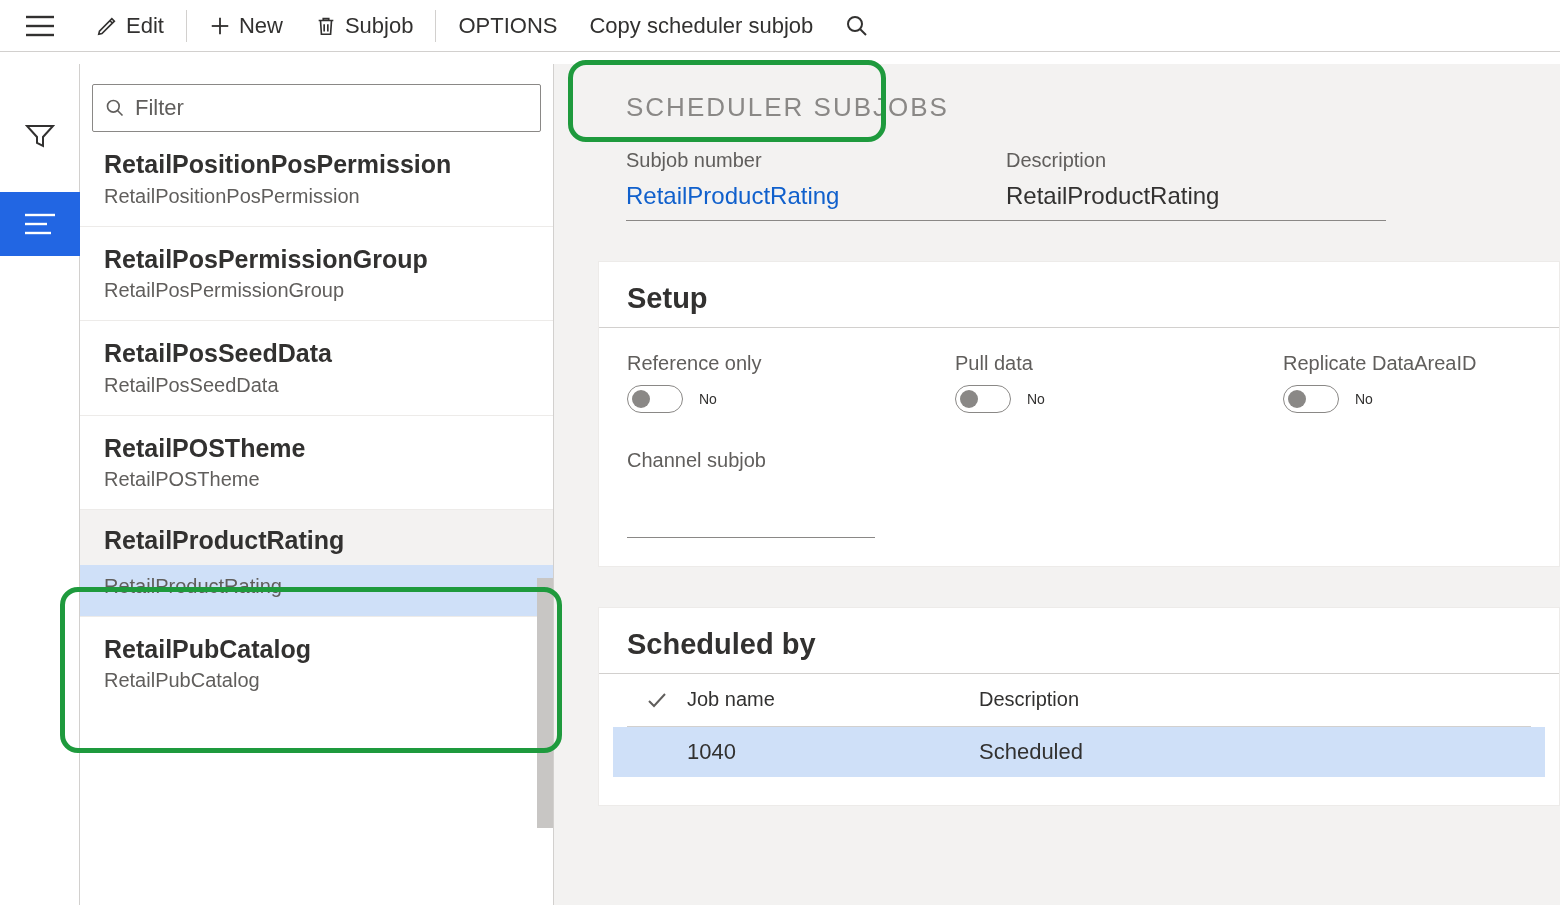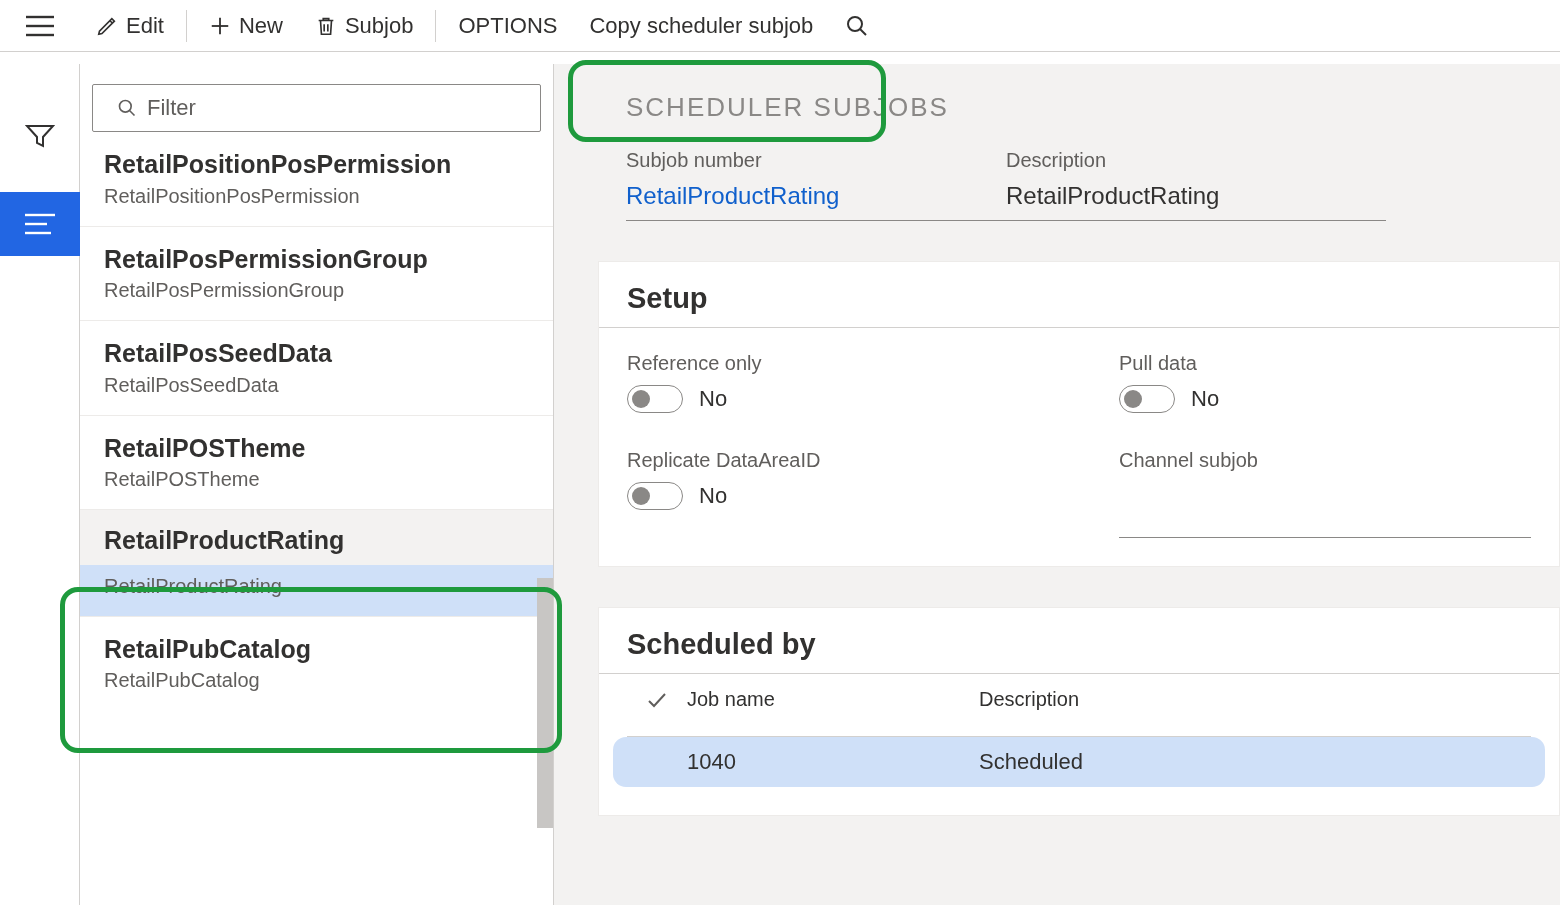--- a/index.html
+++ b/index.html
@@ -100,21 +100,21 @@
 .filter-wrap {
   padding: 20px 12px 16px;
 }
 .filter-box {
   width: 100%;
   height: 48px;
   border: 1px solid #8a8886;
   border-radius: 2px;
   display: flex;
   align-items: center;
-  padding: 0 24px;
+  padding: 0 12px;
 }
 .filter-box input {
   border: none;
   outline: none;
   font-size: 22px;
   color: #605e5c;
   width: 100%;
   margin-left: 10px;
   background: transparent;
 }
@@ -218,21 +218,21 @@
   font-size: 29px;
   font-weight: 600;
   margin-bottom: 8px;
 }
 .card-sep {
   border-top: 1px solid #d2d0ce;
   margin: 12px -28px 24px;
 }
 .setup-grid {
   display: grid;
-  grid-template-columns: 1fr 1fr;
+  grid-template-columns: 1fr 1fr 1fr;
   column-gap: 80px;
   row-gap: 36px;
 }
 .field-label {
   font-size: 20px;
   color: #605e5c;
   margin-bottom: 10px;
 }
 .toggle-row {
   display: flex;
@@ -249,43 +249,42 @@
 .toggle::after {
   content: '';
   position: absolute;
   width: 18px;
   height: 18px;
   border-radius: 50%;
   background: #8a8886;
   top: 4px;
   left: 4px;
 }
-.toggle-value { font-size: 22px; }
+.toggle-value { font-size: 14px; }
 .channel-schema-line {
   border-bottom: 1px solid #8a8886;
   height: 32px;
   margin-top: 34px;
 }
 
 .table-header {
   display: flex;
   border-bottom: 1px solid #d2d0ce;
-  padding: 8px 0 24px;
+  padding: 8px 0 14px;
   margin-top: 4px;
 }
 .th-check { width: 60px; display:flex; align-items:center; justify-content:center; }
 .th-col { font-size: 20px; color: #323130; }
 .th-jobname { width: 292px; }
 .table-row {
   display: flex;
   align-items: flex-end;
   background: #cfe0f8;
   padding: 12px 0;
   margin: 0 -14px;
-  border-radius: 13px;
 }
 .table-row .th-check { width: 74px; }
 .td { font-size: 22px; }
 .td-jobname { width: 292px; }
 
 
 svg { display: block; }
 </style>
 </head>
 <body>

